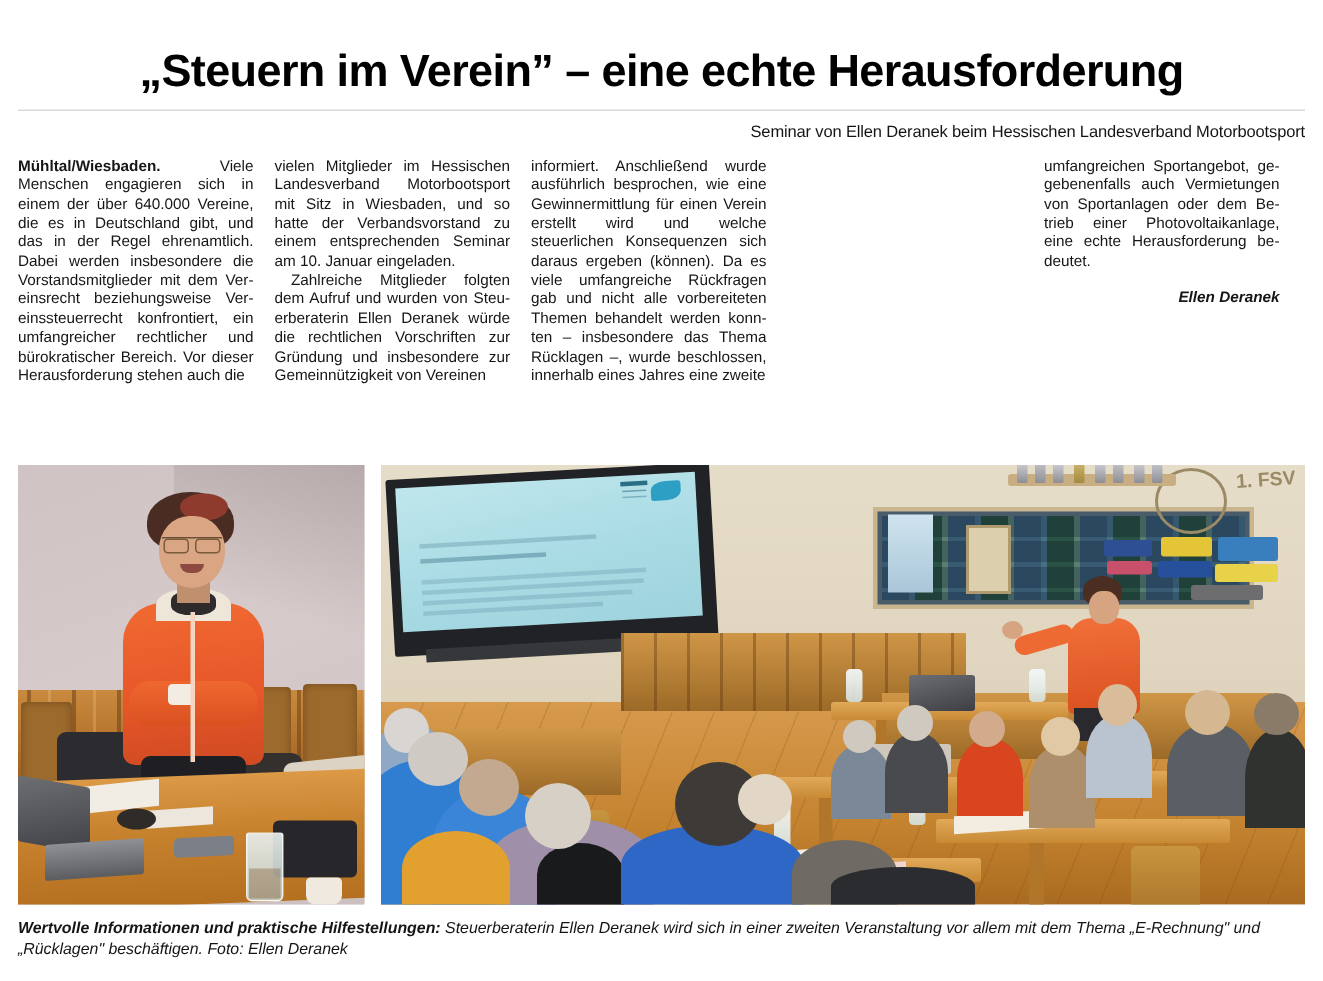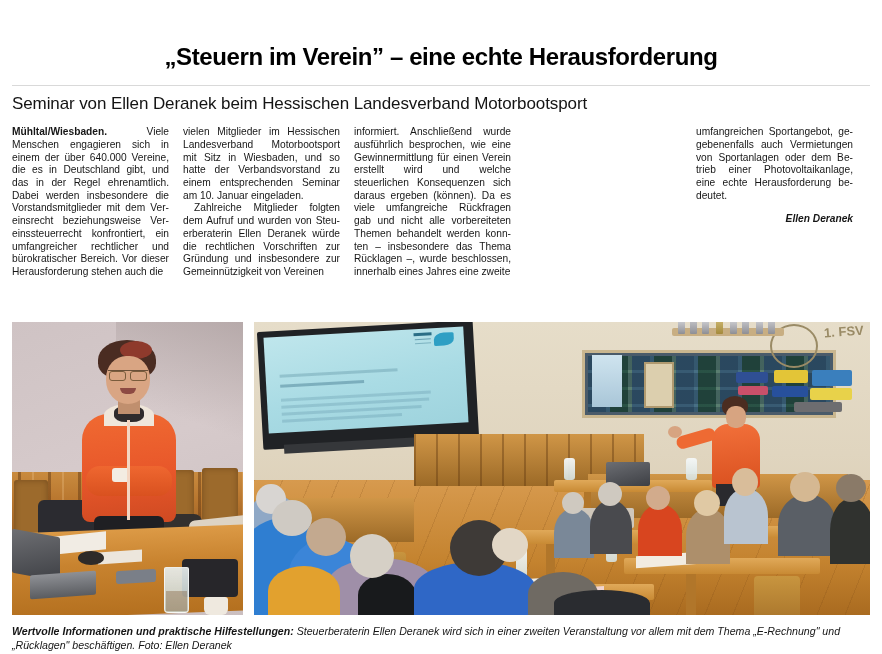--- a/index.html
+++ b/index.html
@@ -21,36 +21,36 @@
     background: #ffffff;
     box-sizing: border-box;
     padding: 0 12px;
   }
 
   
   .headline {
     text-align: center;
     font-family: "Liberation Sans", sans-serif;
     font-weight: bold;
-    font-size: 24px;
+    font-size: 30px;
     letter-spacing: -0.4px;
     line-height: 1.05;
-    margin: 16px;
+    margin: 4px;
     padding-top: 28px;
     color: #000000;
     white-space: nowrap;
   }
   .rule-thin {
     height: 1px;
     background: #d9d9d9;
     margin: 9px 0 0 0;
   }
   .subhead {
-    text-align: left;
-    font-size: 17px;
+    text-align: right;
+    font-size: 11px;
     font-weight: 400;
     letter-spacing: -0.1px;
     color: #141414;
     margin: 8px 0 0 0;
     white-space: nowrap;
   }
 
   
   .cols {
     display: flex;

